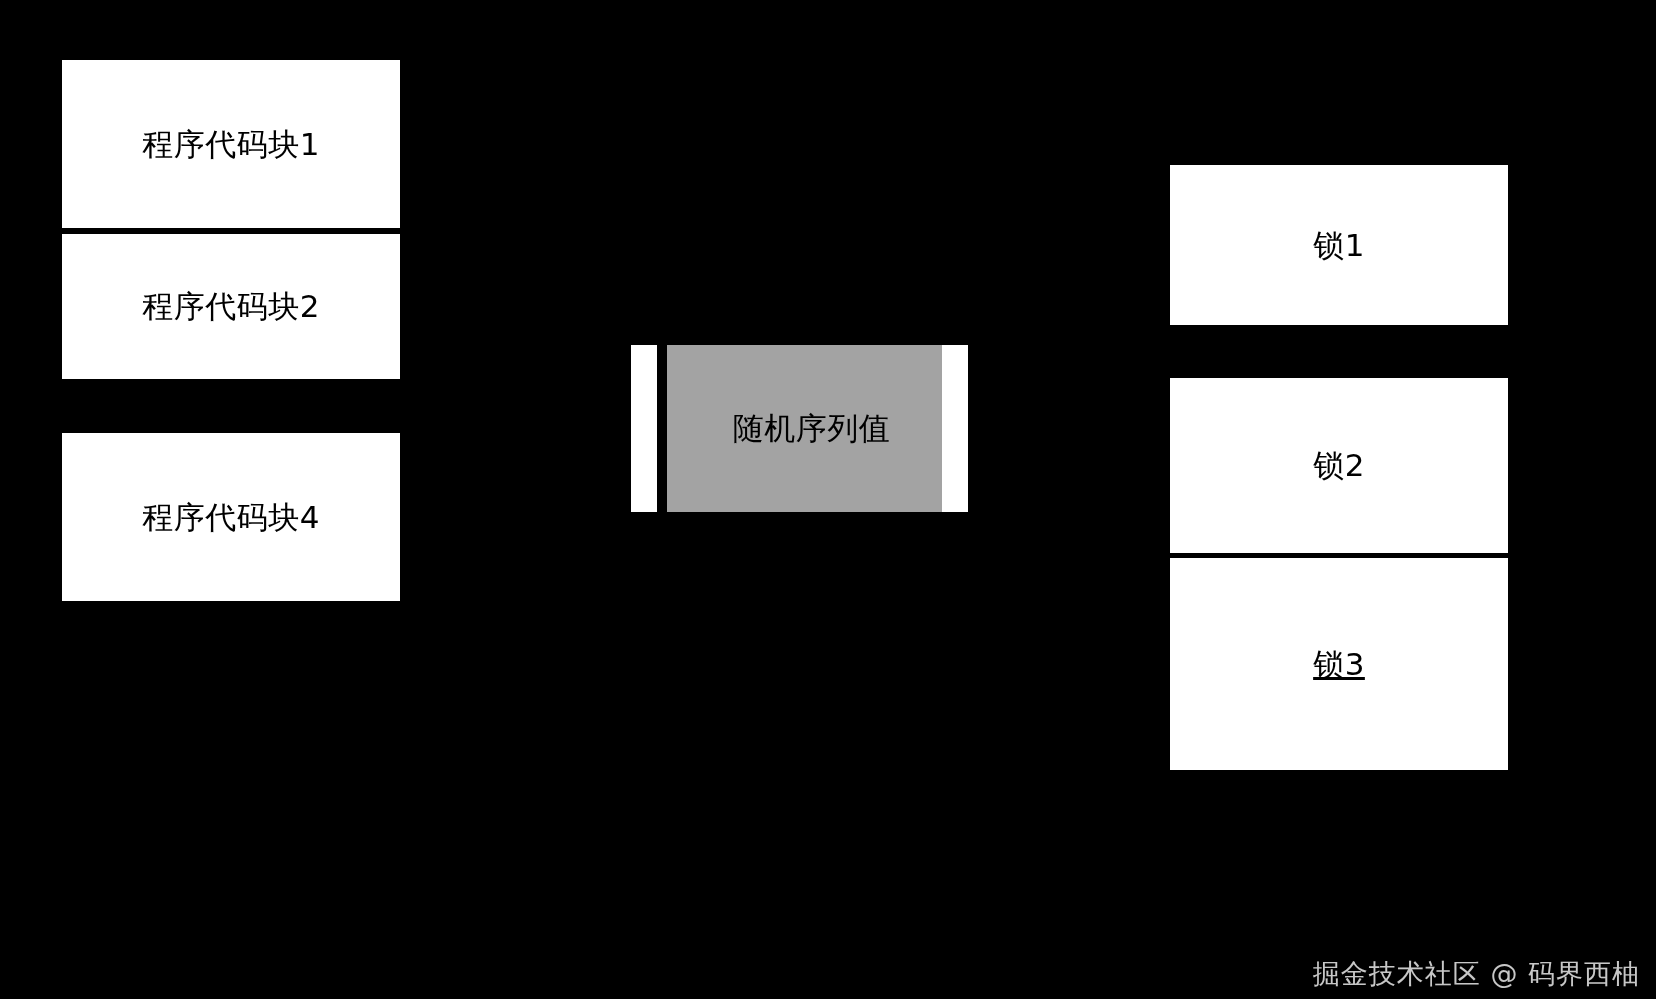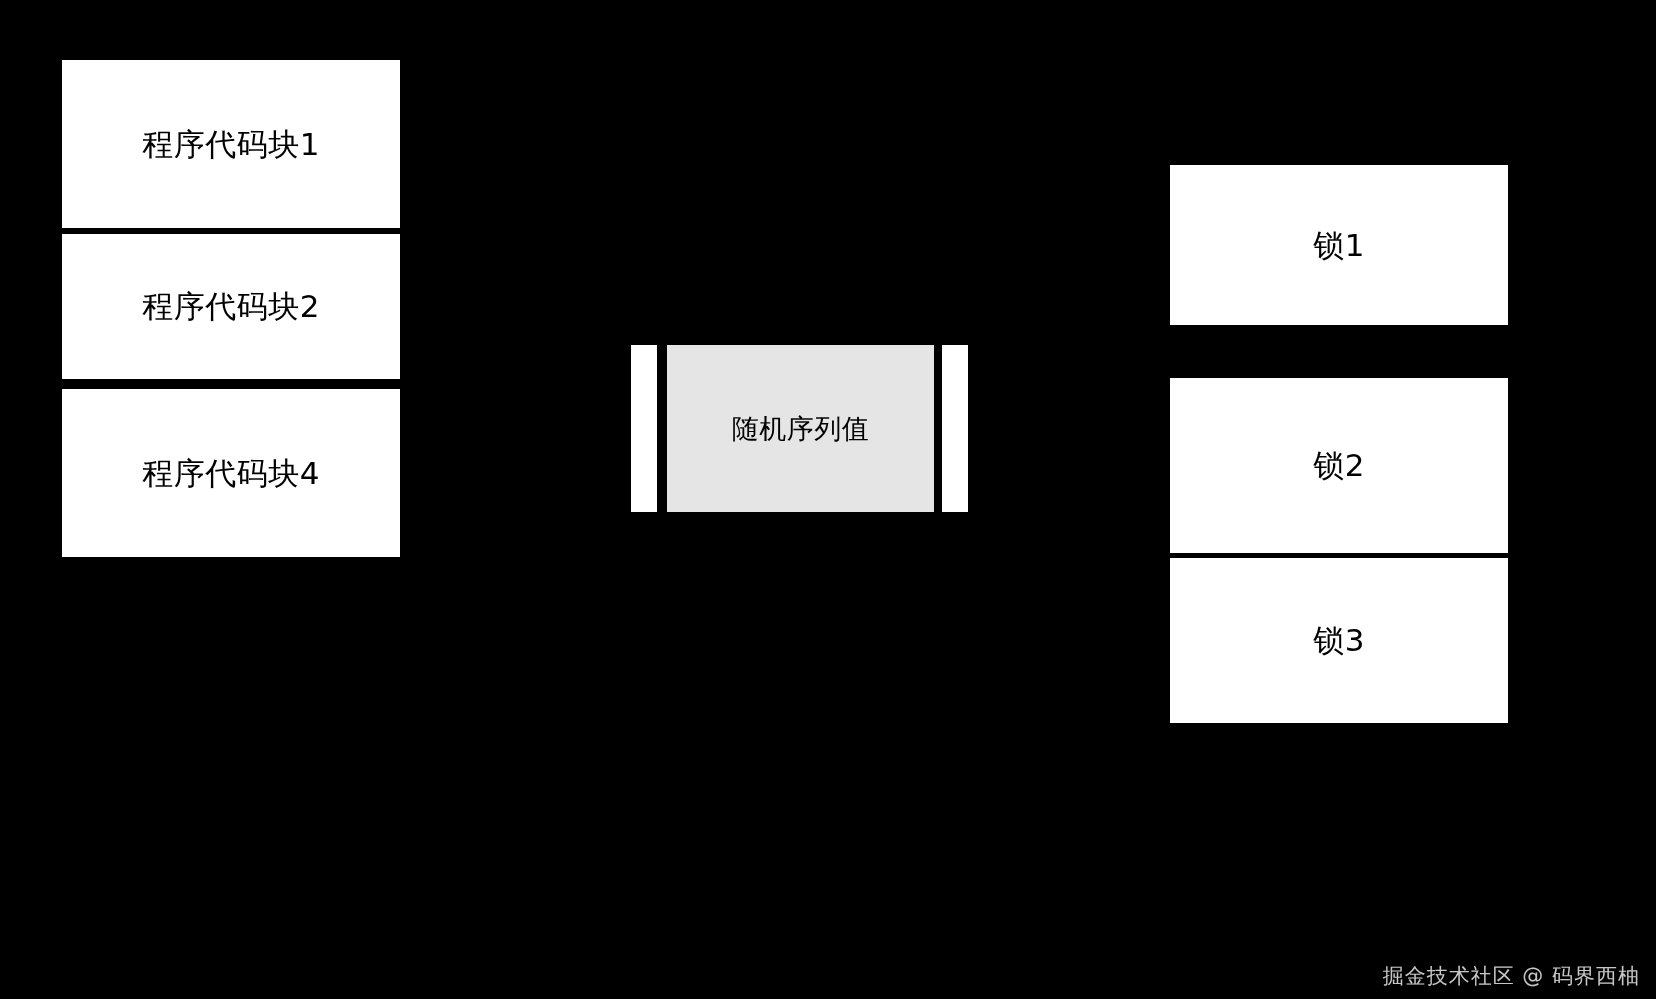--- a/index.html
+++ b/index.html
@@ -50,21 +50,21 @@
   #code-stack {
     left: 62px;
     top: 60px;
     width: 338px;
     height: 820px;
   }
   #code-stack .block { width: 338px; }
   #code-stack .b1 { height: 168px; }
   #code-stack .b2 { height: 145px; }
   #code-stack .b3 { height: 140px; }
-  #code-stack .b4 { height: 168px; }
+  #code-stack .b4 { height: 168px; margin-top: 44px; }
   #code-stack .b5 { height: 168px; }
   #code-stack .sep { height: 5px; }
   #code-stack .sep-thick { height: 6px; }
 
   
   #seq-group {
     position: absolute;
     left: 631px;
     top: 345px;
     width: 337px;
@@ -78,49 +78,50 @@
     background: #ffffff;
   }
   .seq-bar.left  { left: 0px; }
   .seq-bar.right { left: 311px; }
   .seq-box {
     position: absolute;
     left: 36px;
     top: 0;
     width: 267px;
     height: 167px;
-    background: #e5e5e5;
+    background: #a3a3a3;
     color: #000000;
     display: flex;
     align-items: center;
     justify-content: center;
-    font-size: 27px;
+    font-size: 31px;
     line-height: 1;
     letter-spacing: 0.5px;
+    padding-left: 11px;
   }
 
   
   #lock-stack {
     left: 1170px;
     top: 165px;
     width: 338px;
     height: 515px;
   }
   #lock-stack .block { width: 338px; }
   #lock-stack .l1 { height: 160px; }
   #lock-stack .l2 { height: 175px; margin-top: 48px; }
-  #lock-stack .l3 { height: 165px; }
+  #lock-stack .l3 { height: 212px; text-decoration: underline; }
   #lock-stack .sep { height: 5px; }
 
   
   #watermark {
     position: absolute;
     right: 16px;
     bottom: 12px;
-    font-size: 21px;
+    font-size: 27px;
     line-height: 1;
     color: rgba(255,255,255,0.78);
     letter-spacing: 1px;
     white-space: nowrap;
     text-shadow: 0 1px 0 rgba(0,0,0,0.9);
     font-weight: 400;
     margin-top: 48px;
   }
 </style>
 </head>

